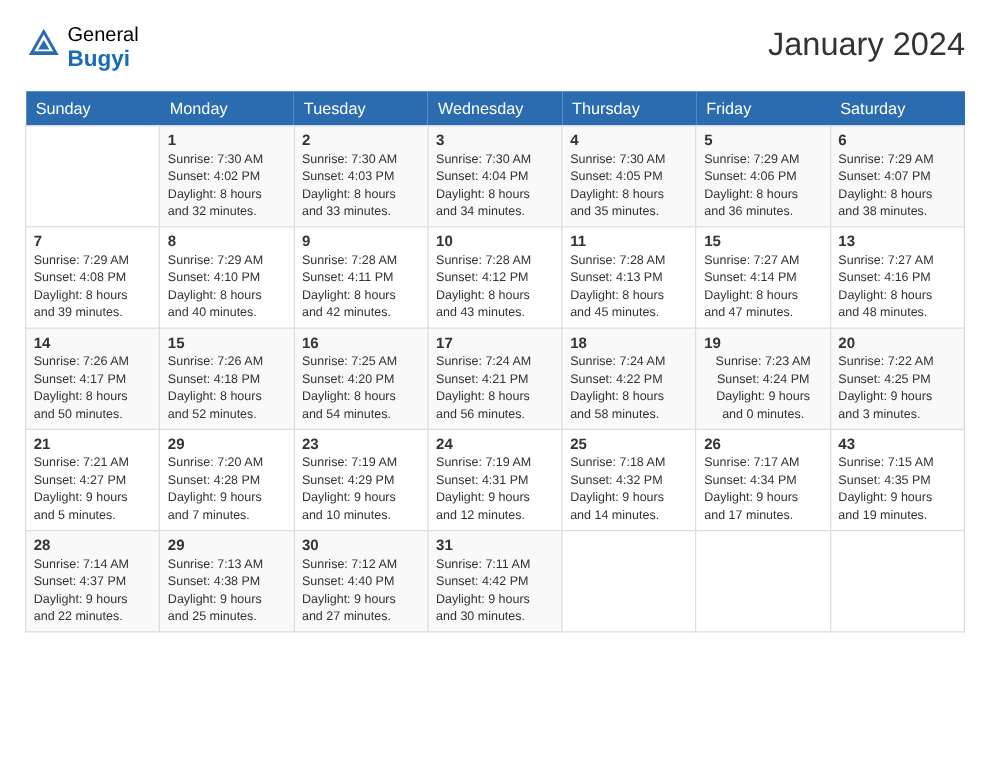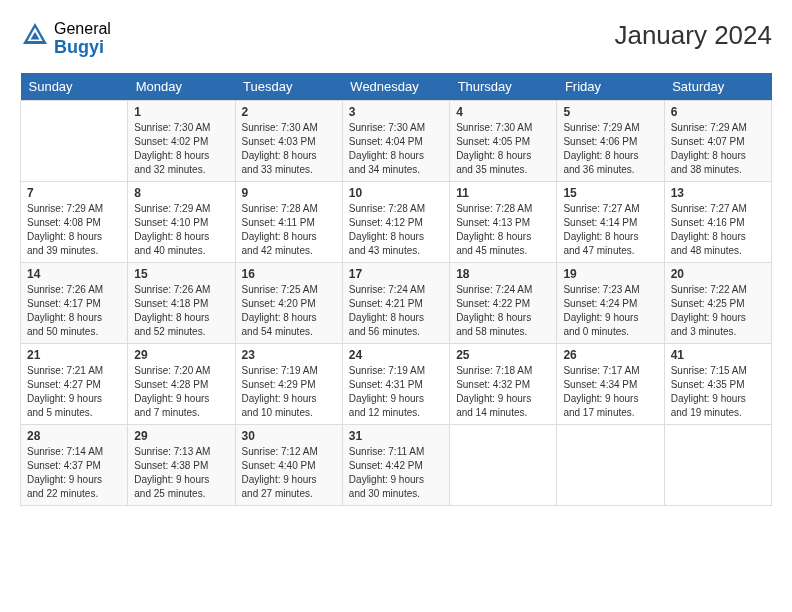--- a/index.html
+++ b/index.html
@@ -248,21 +248,21 @@
         </td>
         <td>
           <span class="day-num">18</span>
           <div class="day-info" style="white-space: pre-line;">Sunrise: 7:24 AM
 Sunset: 4:22 PM
 Daylight: 8 hours
 and 58 minutes.</div>
         </td>
         <td>
           <span class="day-num">19</span>
-          <div class="day-info" style="white-space: pre-line;">Sunrise: 7:23 AM
+          <div class="day-info" style="white-space: pre-line; text-align: center;">Sunrise: 7:23 AM
 Sunset: 4:24 PM
 Daylight: 9 hours
 and 0 minutes.</div>
         </td>
         <td>
           <span class="day-num">20</span>
           <div class="day-info" style="white-space: pre-line;">Sunrise: 7:22 AM
 Sunset: 4:25 PM
 Daylight: 9 hours
 and 3 minutes.</div>
@@ -305,21 +305,21 @@
 and 14 minutes.</div>
         </td>
         <td>
           <span class="day-num">26</span>
           <div class="day-info" style="white-space: pre-line;">Sunrise: 7:17 AM
 Sunset: 4:34 PM
 Daylight: 9 hours
 and 17 minutes.</div>
         </td>
         <td>
-          <span class="day-num">41</span>
+          <span class="day-num">43</span>
           <div class="day-info" style="white-space: pre-line;">Sunrise: 7:15 AM
 Sunset: 4:35 PM
 Daylight: 9 hours
 and 19 minutes.</div>
         </td>
       </tr>
       <tr>
         <td>
           <span class="day-num">28</span>
           <div class="day-info" style="white-space: pre-line;">Sunrise: 7:14 AM

